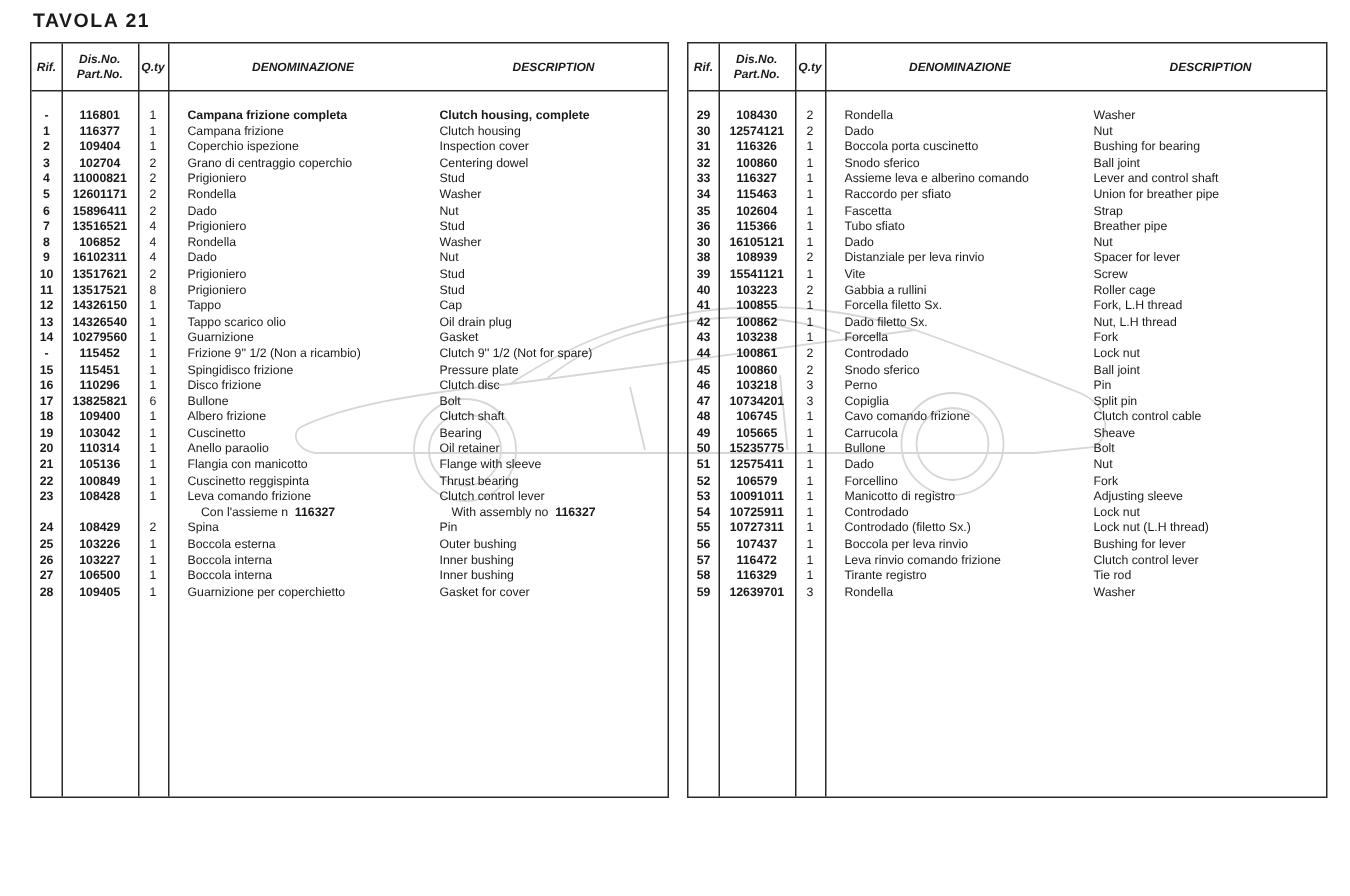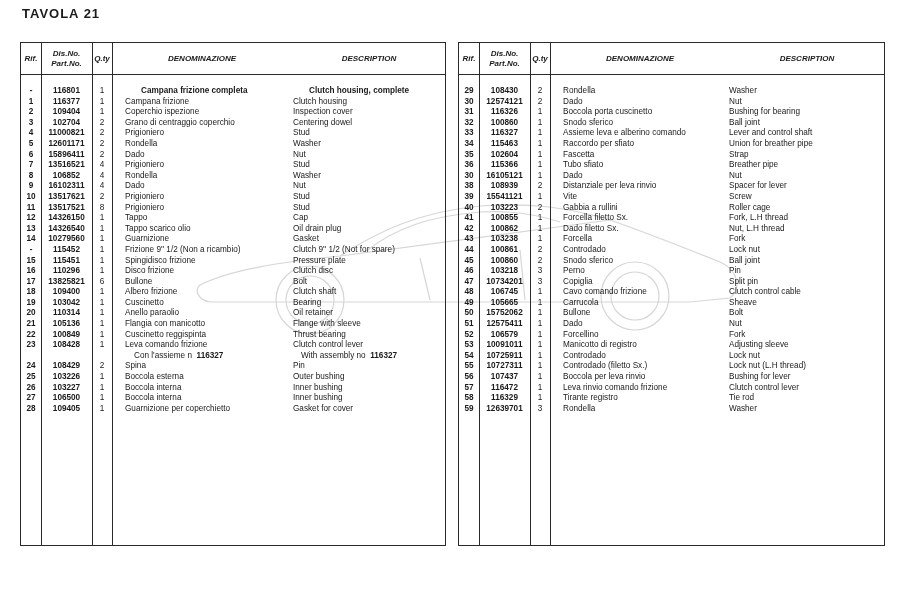--- a/index.html
+++ b/index.html
@@ -1,32 +1,32 @@
 <!DOCTYPE html>
 <html><head>
 <meta charset="utf-8">
 <style>
   html, body { margin:0; padding:0; background:#ffffff; }
   body { width:900px; height:597px; position:relative; overflow:hidden; font-family:"Liberation Sans", sans-serif; color:#1a1a1a; }
   .page-title { position:absolute; left:22px; top:6px; font-size:13px; font-weight:bold; letter-spacing:1px;text-align:right; }
   .watermark { position:absolute; left:190px; top:190px; width:560px; height:150px; pointer-events:none; }
-  .panel { position:absolute; top:42px; height:504px; border:1.5px solid #2a2a2a; box-sizing:border-box; background:transparent; }
+  .panel { position:absolute; top:28px; height:504px; border:1.5px solid #2a2a2a; box-sizing:border-box; background:transparent; }
   .panel.left { left:20px; width:426px; }
   .panel.right { left:458px; width:427px; }
   .hdr { position:absolute; left:0; right:0; top:0; height:31px; border-bottom:1.5px solid #2a2a2a; }
   .vline { position:absolute; top:0; bottom:0; border-left:1.2px solid #2a2a2a; }
   .hcell { position:absolute; top:0; height:31px; display:flex; align-items:center; justify-content:center; font-style:italic; font-weight:bold; font-size:8px; text-align:center; line-height:10px; }
   .rows { position:absolute; left:0; right:0; top:43px; }
   .row { position:relative; height:10.6px; font-size:8.2px; line-height:10.6px; white-space:nowrap; }
   .row .rif { position:absolute; left:0; width:20px; text-align:center; font-weight:bold; }
   .row .pn { position:absolute; left:20px; width:51px; text-align:center; font-weight:bold; }
   .row .qty { position:absolute; left:71px; width:20px; text-align:center; }
   .row .it { position:absolute; left:104px; }
   .row .en { position:absolute; left:272px; }
-  .row.bold .it, .row.bold .en { font-weight:bold;margin-left:16px; }
+  .row.bold .it, .row.bold .en { font-weight:bold; }
   .row.sub .it { left:113px; }
   .row.sub .en { left:280px; }
   .row.cont .it { left:115px; }
   b.ref { font-weight:bold; }
   .panel.right .row .en { left:270px; }
 </style>
 </head>
 <body>
 
 <div class="page-title">TAVOLA 21</div>
@@ -434,21 +434,21 @@
   </div>
       <div class="row">
     <span class="rif">49</span>
     <span class="pn">105665</span>
     <span class="qty">1</span>
     <span class="it"><span class="t">Carrucola</span><b class="ref"></b></span>
     <span class="en"><span class="t">Sheave</span><b class="ref"></b></span>
   </div>
       <div class="row">
     <span class="rif">50</span>
-    <span class="pn">15752062</span>
+    <span class="pn">15235775</span>
     <span class="qty">1</span>
     <span class="it"><span class="t">Bullone</span><b class="ref"></b></span>
     <span class="en"><span class="t">Bolt</span><b class="ref"></b></span>
   </div>
       <div class="row">
     <span class="rif">51</span>
     <span class="pn">12575411</span>
     <span class="qty">1</span>
     <span class="it"><span class="t">Dado</span><b class="ref"></b></span>
     <span class="en"><span class="t">Nut</span><b class="ref"></b></span>

